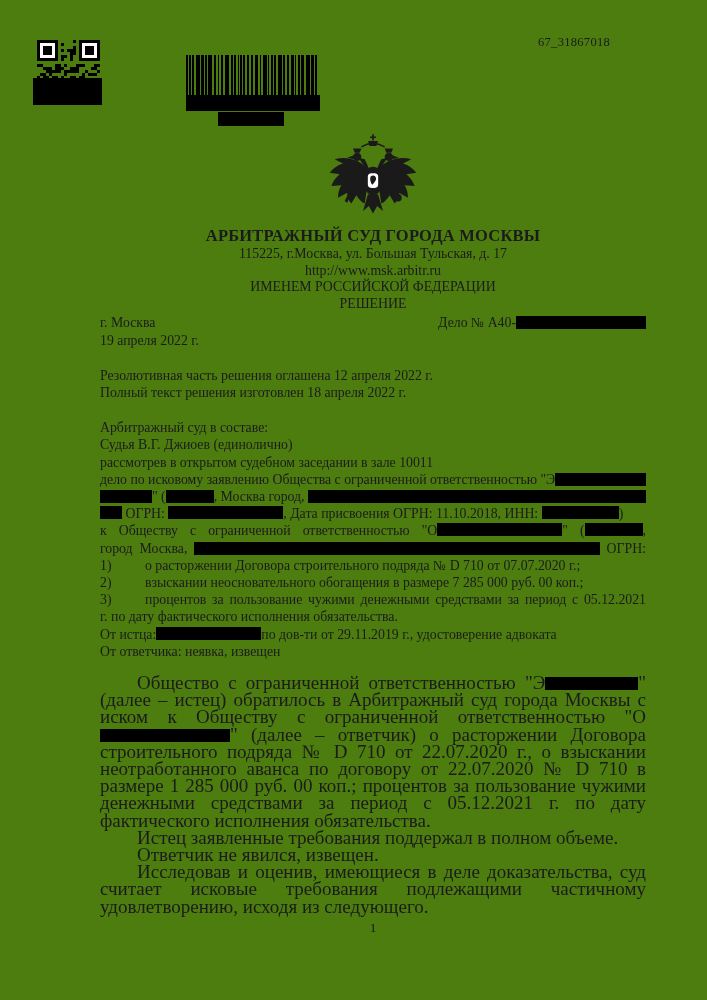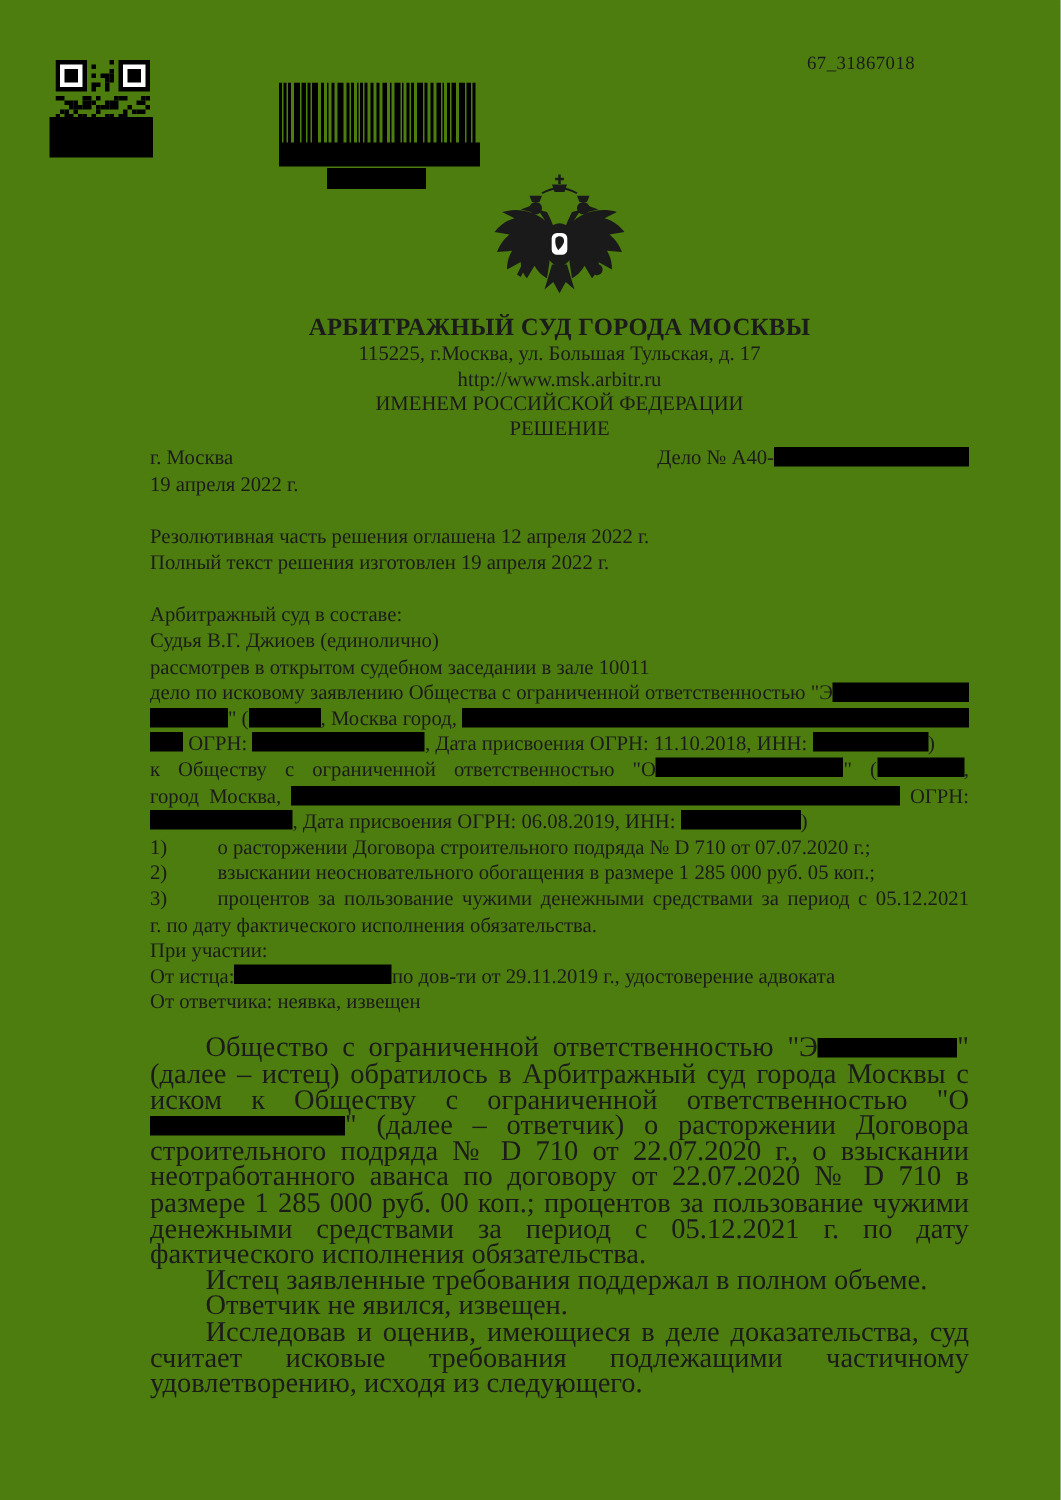--- a/index.html
+++ b/index.html
@@ -12,21 +12,21 @@
   .abs { position:absolute; }
 
   
   .qr-wrap { left:37px; top:40px; width:66px; height:66px; }
   .qr-redact { position:absolute; left:-4px; top:38px; width:69px; height:27px; background:#000; }
   .bc-wrap { left:186px; top:55px; width:134px; height:72px; }
   .bc-redact1 { position:absolute; left:0; top:40px; width:134px; height:16px; background:#000; }
   .bc-redact2 { position:absolute; left:32px; top:57px; width:66px; height:14px; background:#000; }
   .doc-id { left:538px; top:35px; font-size:12.5px; letter-spacing:.3px; }
 
-  .content { position:absolute; left:100px; top:114px; width:546px; }
+  .content { position:absolute; left:100px; top:132px; width:546px; }
   .center { text-align:center; }
   .emblem-wrap { height:90px; }
   .court-name { font-weight:bold; font-size:16.5px; margin-top:4px; letter-spacing:.2px; }
   .hline { font-size:13.8px; line-height:16.6px; }
 
   .case-row { display:flex; justify-content:space-between; align-items:center;
               font-size:13.8px; line-height:17.2px; margin-top:2px;gap:12px; }
   .case-no { display:flex; align-items:center;text-align:right; }
   .case-redact { width:130px; height:15px; }
 
@@ -266,21 +266,21 @@
     <div class="case-row">
       <span>г. Москва</span>
       <span class="case-no">
         <span>Дело № А40-</span>
         <span class="redact case-redact" style="background: rgb(0, 0, 0);"></span>
       </span>
     </div>
     <div class="tline">19 апреля 2022 г.</div>
 
     <div class="tline mt1">Резолютивная часть решения оглашена 12 апреля 2022 г.</div>
-    <div class="tline">Полный текст решения изготовлен 19 апреля 2022 г.</div>
+    <div class="tline">Полный текст решения изготовлен 18 апреля 2022 г.</div>
 
     <div class="comp mt1" id="comp-lines">
         <div class="tline"><span class="txt">Арбитражный суд в составе:</span></div>
         <div class="tline"><span class="txt">Судья В.Г. Джиоев (единолично)</span></div>
         <div class="tline"><span class="txt">рассмотрев в открытом судебном заседании в зале 10011</span></div>
         <div class="tline flexl">
           <span class="txt">дело по исковому заявлению Общества с ограниченной ответственностью "Э</span>
           <span class="redact grow" style="width: 40px; background: rgb(0, 0, 0);"></span>
         </div>
         <div class="tline flexl">
@@ -290,26 +290,24 @@
           <span class="txt">, Москва город, </span>
           <span class="redact grow" style="width: 60px; background: rgb(0, 0, 0);"></span>
         </div>
         <div class="tline"><span class="redact" style="width: 22px; background: rgb(0, 0, 0);"></span><span class="txt"> ОГРН: </span><span class="redact" style="width: 115px; background: rgb(0, 0, 0);"></span><span class="txt">, Дата присвоения ОГРН: 11.10.2018, ИНН: </span><span class="redact" style="width: 77px; background: rgb(0, 0, 0);"></span><span class="txt">)</span></div>
         <div class="tline just"><span class="txt">к Обществу с ограниченной ответственностью "О</span><span class="redact" style="width: 125px; background: rgb(0, 0, 0);"></span><span class="txt">" (</span><span class="redact" style="width: 58px; background: rgb(0, 0, 0);"></span><span class="txt">,</span></div>
         <div class="tline flexl">
           <span class="txt">город  Москва,  </span>
           <span class="redact grow" style="width: 60px; background: rgb(0, 0, 0);"></span>
           <span class="txt">  ОГРН:</span>
         </div>
-        <div class="tline"><span class="redact" style="width: 95px; background: rgb(0, 0, 0);"></span><span class="txt">, Дата присвоения ОГРН: 06.08.2019, ИНН: </span><span class="redact" style="width: 80px; background: rgb(0, 0, 0);"></span><span class="txt">)</span></div>
         <div class="tline"><span class="txt" style="display: inline-block; width: 45px;">1)</span><span class="txt">о расторжении Договора строительного подряда № D 710 от 07.07.2020 г.;</span></div>
-        <div class="tline"><span class="txt" style="display: inline-block; width: 45px;">2)</span><span class="txt">взыскании неосновательного обогащения в размере 1 285 000 руб. 05 коп.;</span></div>
+        <div class="tline"><span class="txt" style="display: inline-block; width: 45px;">2)</span><span class="txt">взыскании неосновательного обогащения в размере 7 285 000 руб. 00 коп.;</span></div>
         <div class="tline just"><span class="txt" style="display: inline-block; width: 45px;">3)</span><span class="txt">процентов за пользование чужими денежными средствами за период с 05.12.2021</span></div>
         <div class="tline"><span class="txt">г. по дату фактического исполнения обязательства.</span></div>
-        <div class="tline"><span class="txt">При участии:</span></div>
         <div class="tline"><span class="txt">От истца:</span><span class="redact" style="width: 105px; background: rgb(0, 0, 0);"></span><span class="txt">по дов-ти от 29.11.2019 г., удостоверение адвоката</span></div>
         <div class="tline"><span class="txt">От ответчика: неявка, извещен</span></div>
       </div>
 
     <div class="bodyparas" id="body-paras">
         <p class="bpar"><span class="txt">Общество с ограниченной ответственностью "Э</span><span class="redact" style="width: 93px; background: rgb(0, 0, 0);"></span><span class="txt">" (далее – истец) обратилось в Арбитражный суд города Москвы с иском к Обществу с ограниченной ответственностью "О</span><span class="redact" style="width: 130px; background: rgb(0, 0, 0);"></span><span class="txt">" (далее – ответчик) о расторжении Договора строительного подряда № D 710 от 22.07.2020 г., о взыскании неотработанного аванса по договору от 22.07.2020 № D 710 в размере 1 285 000 руб. 00 коп.; процентов за пользование чужими денежными средствами за период с 05.12.2021 г. по дату фактического исполнения обязательства.</span></p>
         <p class="bpar"><span class="txt">Истец заявленные требования поддержал в полном объеме.</span></p>
         <p class="bpar"><span class="txt">Ответчик не явился, извещен.</span></p>
         <p class="bpar"><span class="txt">Исследовав и оценив, имеющиеся в деле доказательства, суд считает исковые требования подлежащими частичному удовлетворению, исходя из следующего.</span></p>
       </div>

